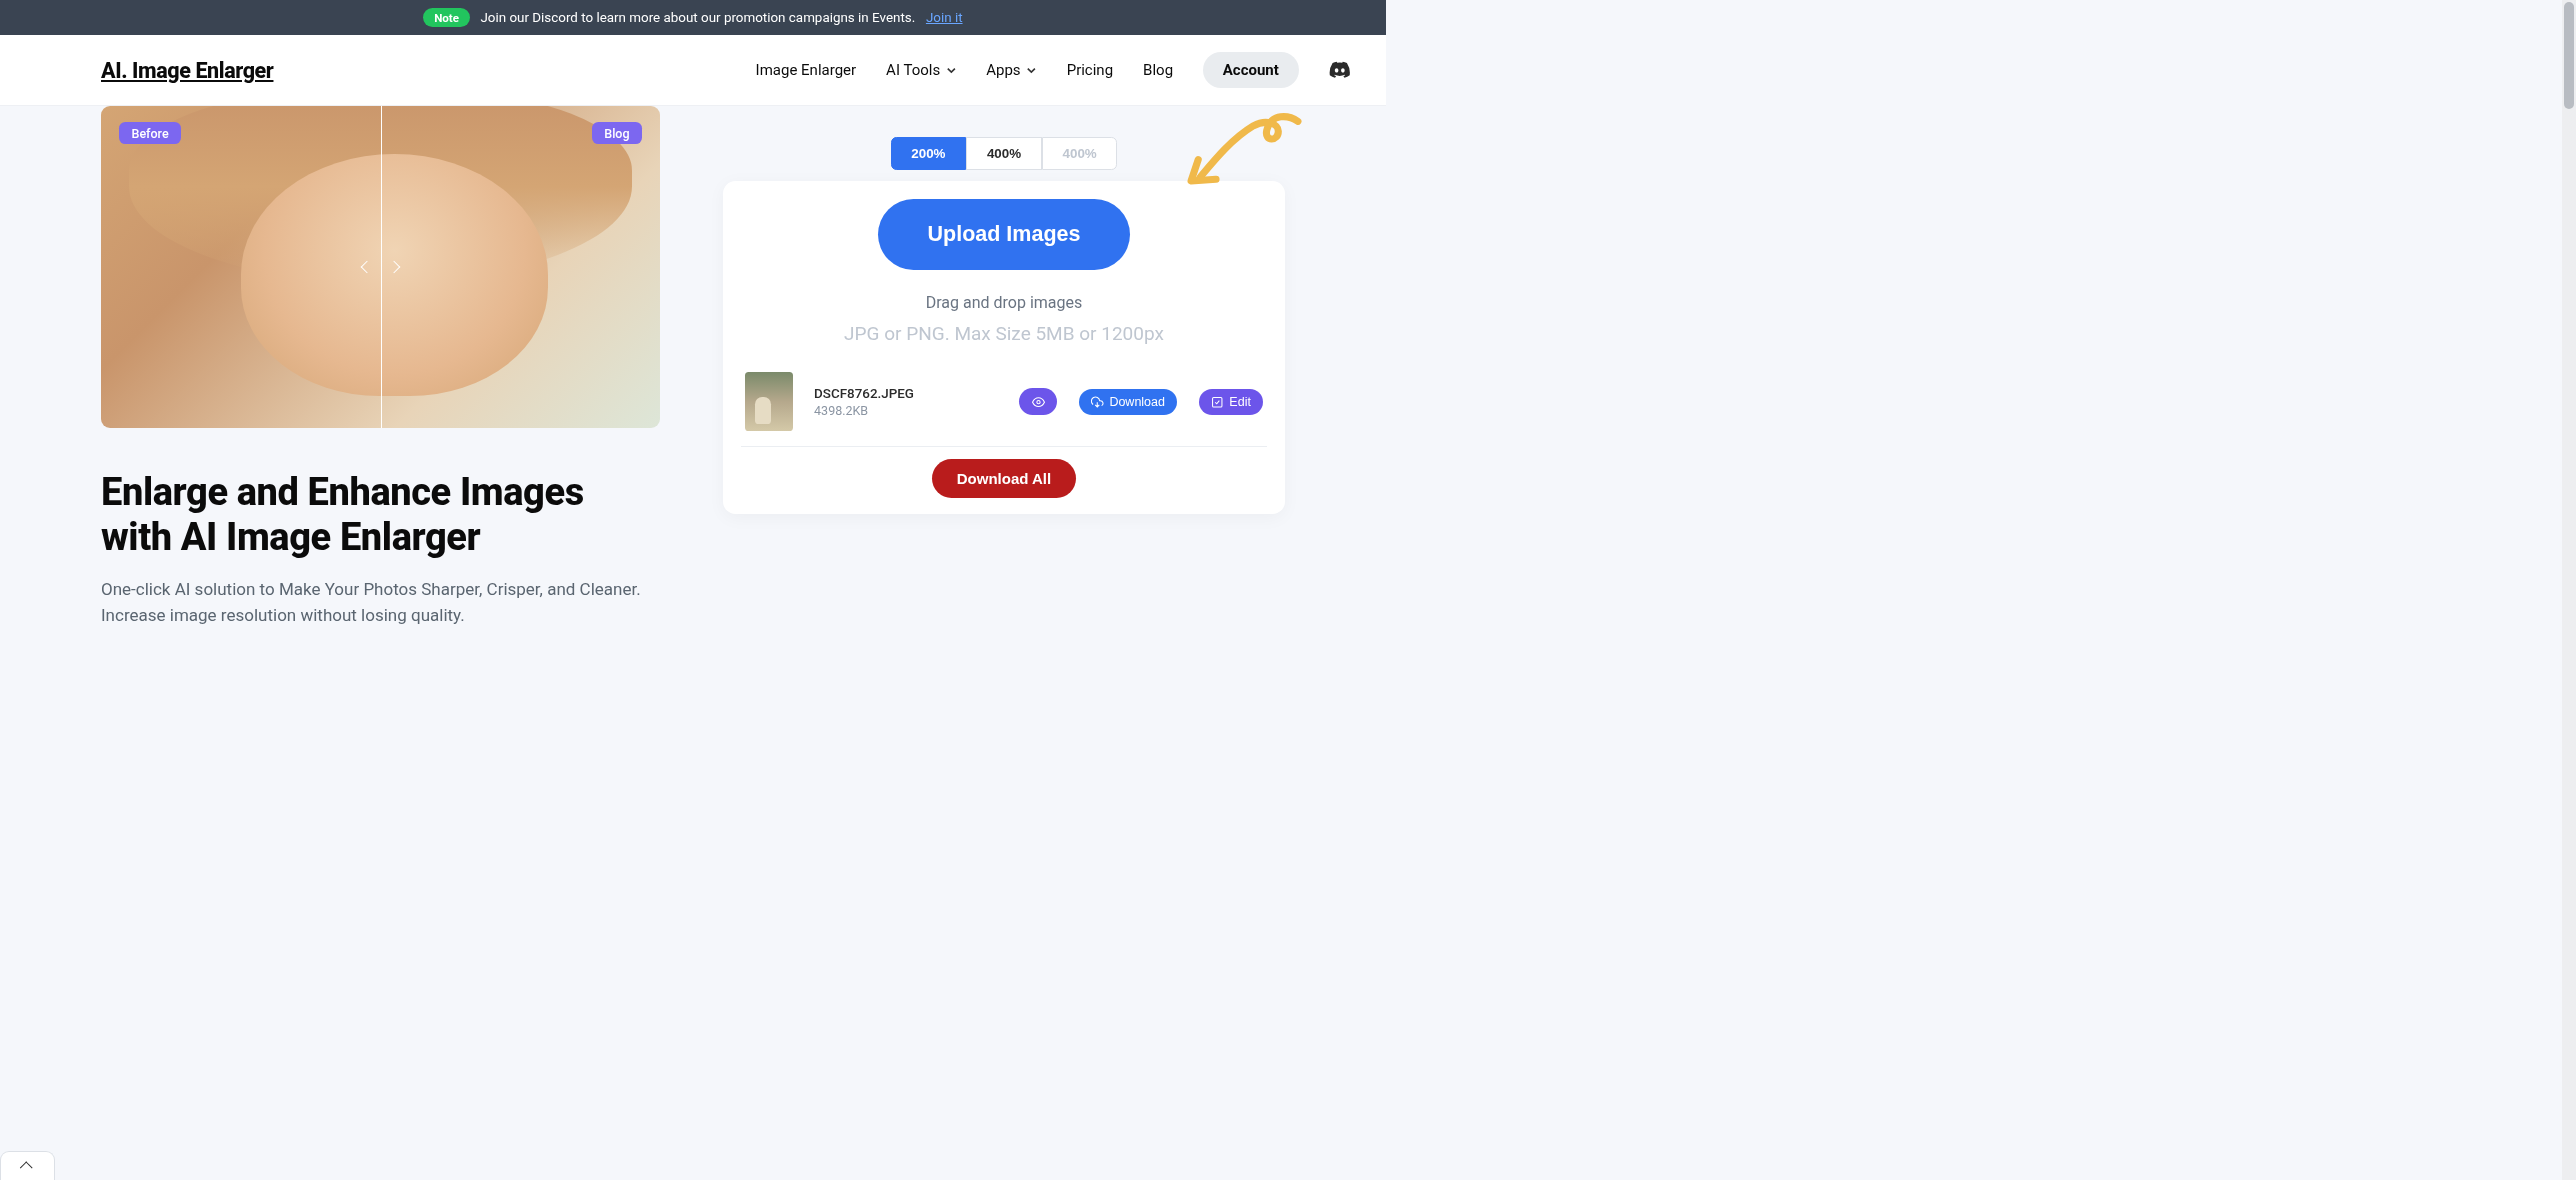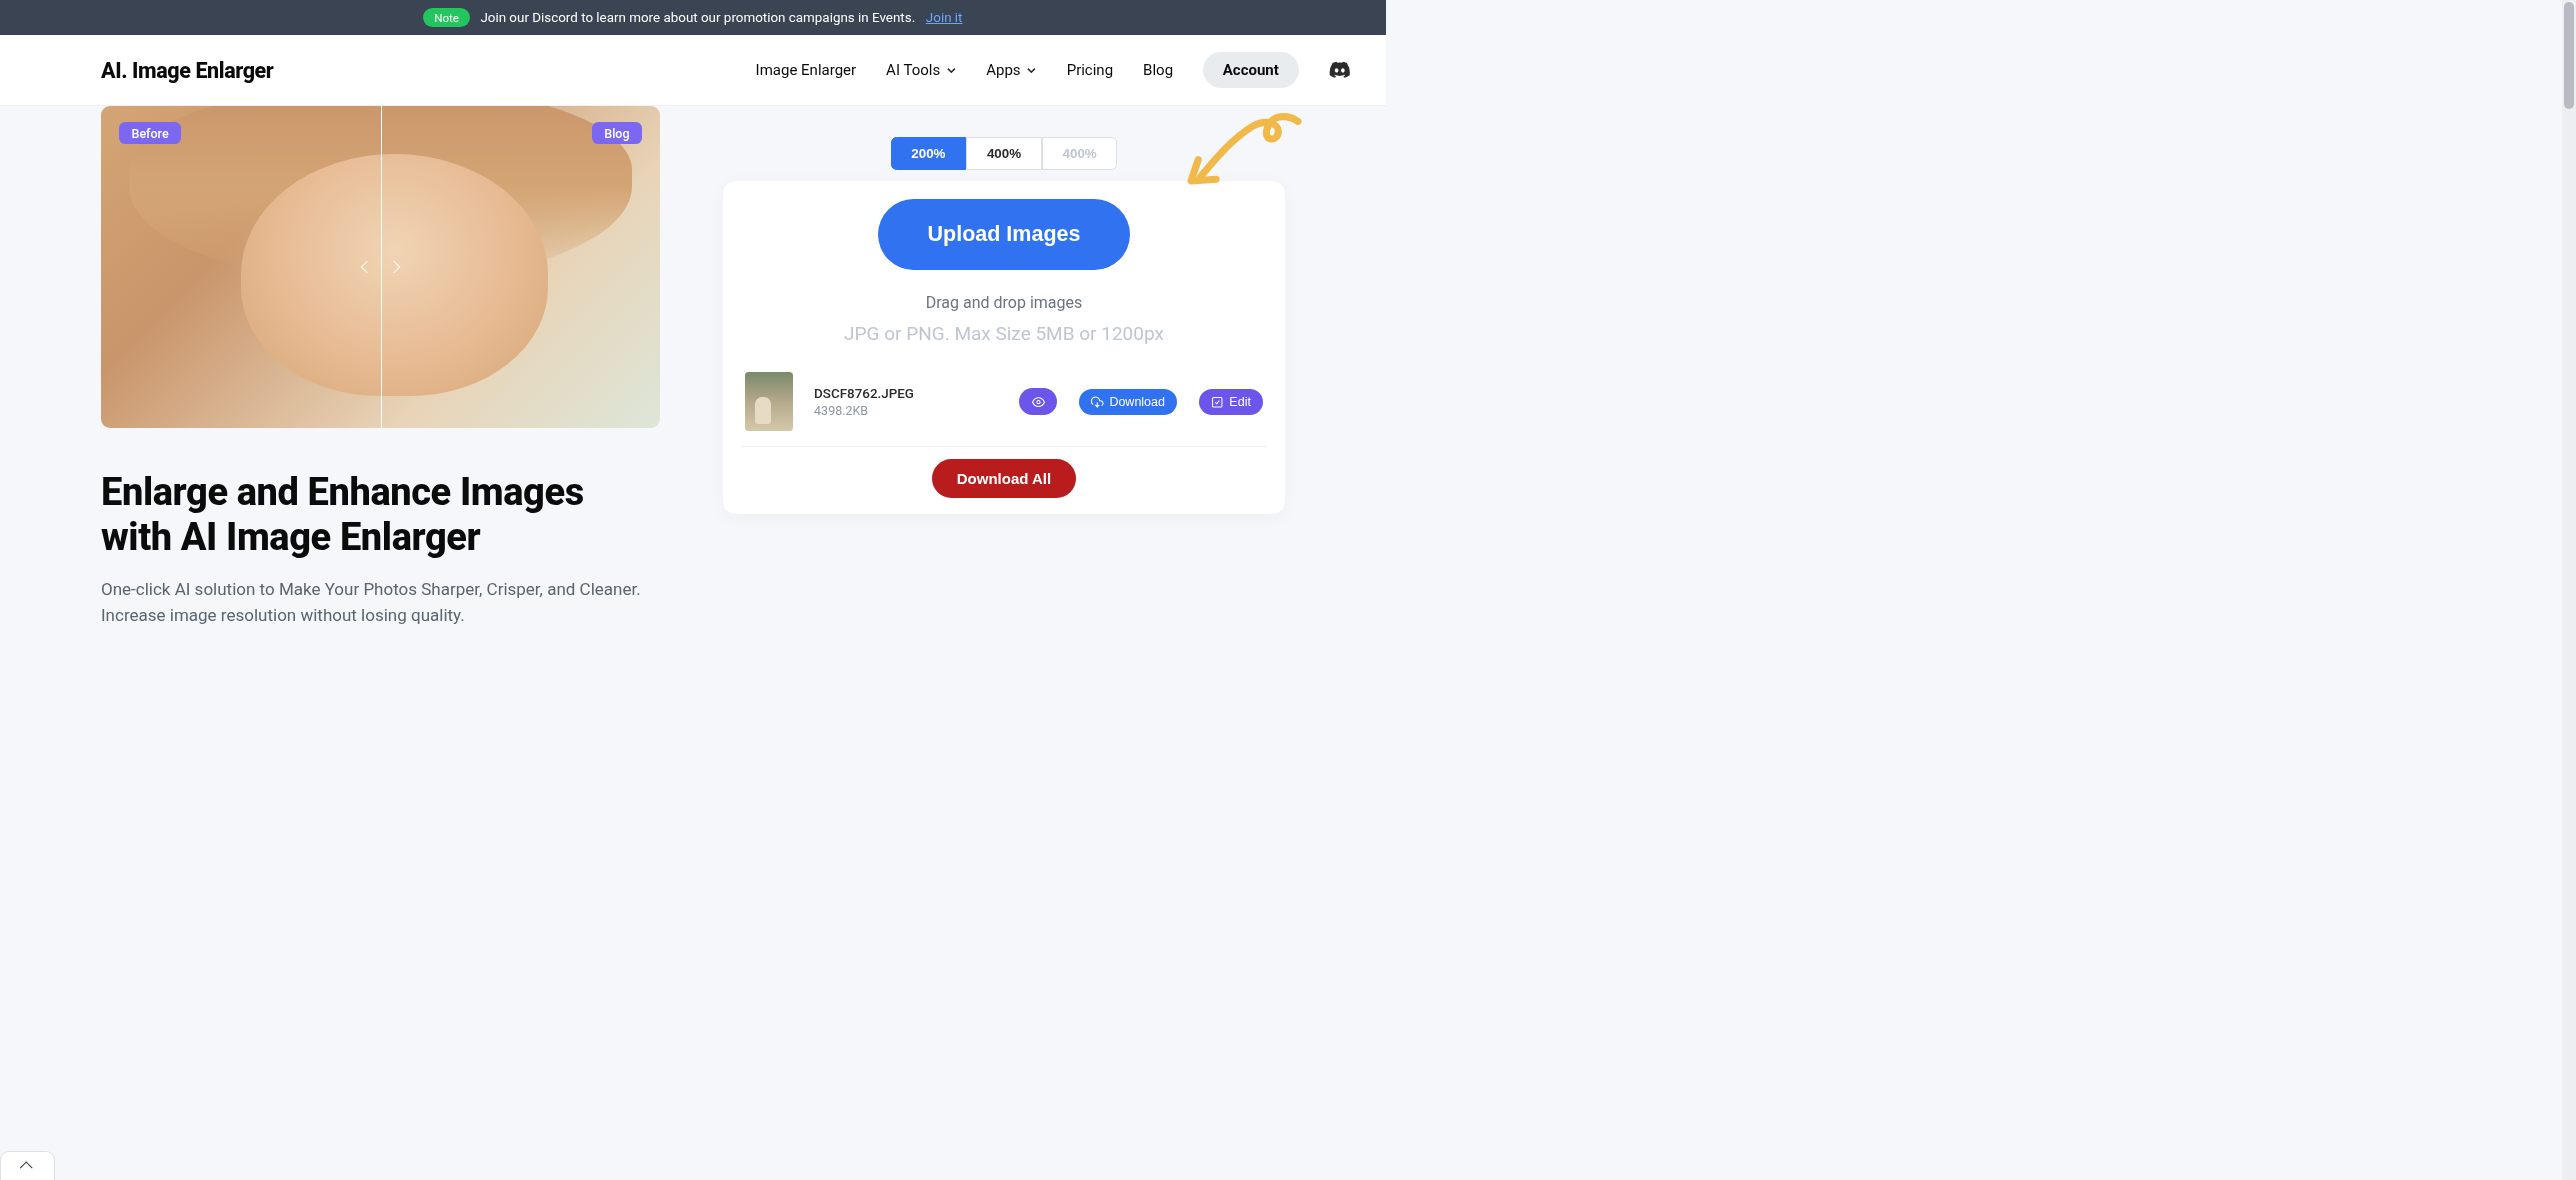--- a/index.html
+++ b/index.html
@@ -1,23 +1,23 @@
 <!DOCTYPE html>
 <html style="font-size:14.3px"><head>
 <meta charset="utf-8">
 <style>
 * { margin: 0; padding: 0; box-sizing: border-box; }
 body { font-family: -apple-system, BlinkMacSystemFont, "Segoe UI", Roboto, sans-serif; background: #f5f7fb; width: 1386px; }
 
 .announce-bar { background: #3a4452; height: 35px; display: flex; align-items: center; justify-content: center; gap: 10.7px; color: #fff; font-size: 13.4px; }
-.note-pill { background: #22c55e; color: #fff; padding: 2.7px 10.7px; border-radius: 10.7px; font-size: 11.6px; font-weight: 400; }
+.note-pill { background: #22c55e; color: #fff; padding: 2.7px 10.7px; border-radius: 10.7px; font-size: 11.6px; font-weight: 700; }
 .announce-link { color: #6aa6ff; text-decoration: underline; cursor: pointer; }
 
 .navbar { background: #fff; height: 71px; display: flex; align-items: center; padding: 0 36px 0 101px; border-bottom: 0.9px solid #eef0f4; }
-.logo { font-size: 21.5px; font-weight: 800; color: #0b0b0b; letter-spacing: -0.4px; }
+.logo { font-size: 21.5px; font-weight: 800; color: #0b0b0b; letter-spacing: -0.4px; text-decoration: underline; }
 .nav-links { margin-left: auto; display: flex; align-items: center; gap: 30px; }
 .nav-link { font-size: 15px; color: #0b0b0b; cursor: pointer; display: flex; align-items: center; gap: 5.4px; }
 .account-btn { background: #e9ecef; padding: 9px 19.7px; border-radius: 19.7px; font-weight: 700; font-size: 15px; color: #0b0b0b; cursor: pointer; }
 .discord-icon { width: 21.5px; height: 21.5px; cursor: pointer; }
 
 .main { display: flex; padding: 0 101px; gap: 63px; position: relative; }
 
 .left-col { width: 559px; }
 .image-compare { width: 559px; height: 322px; border-radius: 9px; position: relative; overflow: hidden; background: linear-gradient(135deg, #d4a574 0%, #c9956b 30%, #e8d4b8 70%, #dde6d8 100%); }
 .face-blob { position: absolute; left: 25%; top: 15%; width: 55%; height: 75%; background: radial-gradient(ellipse at 50% 40%, #f0d4b4 0%, #e6b890 60%, #d4a574 100%); border-radius: 50% 50% 45% 45%; }

